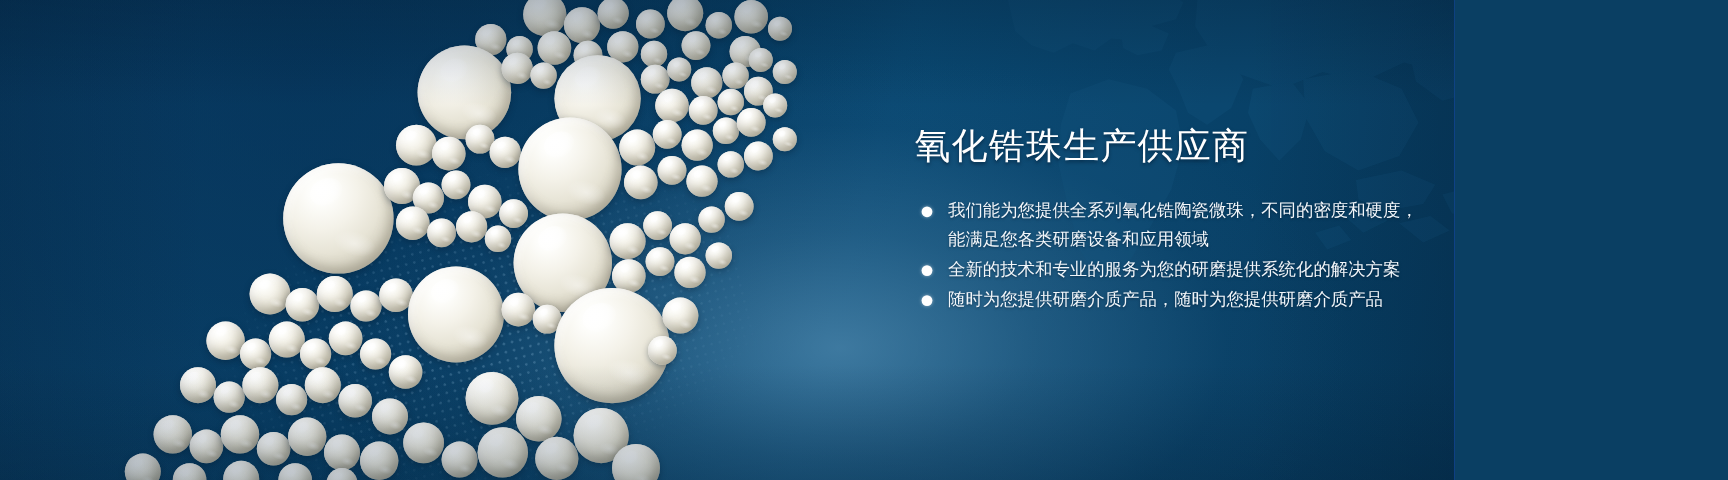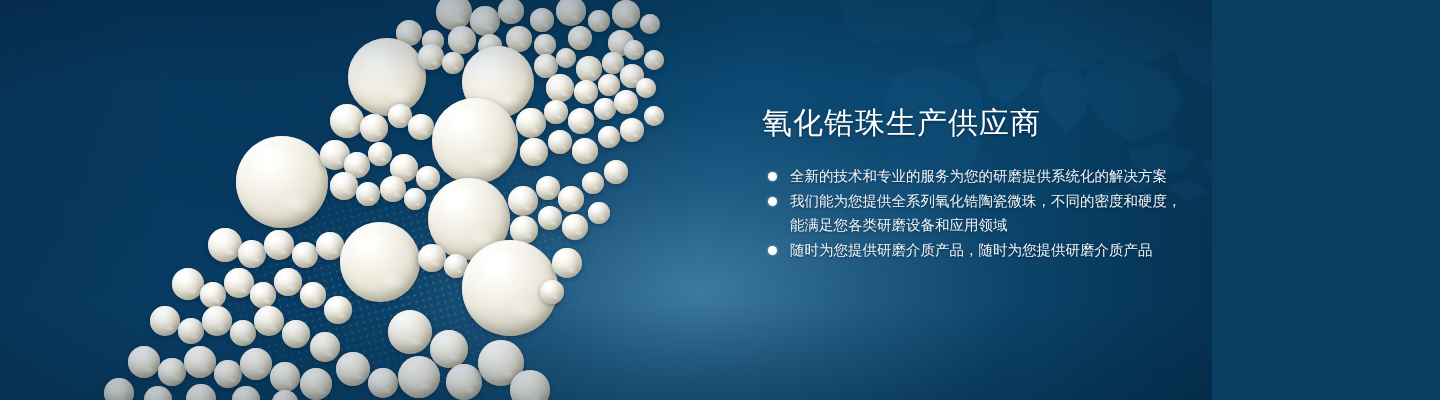--- a/index.html
+++ b/index.html
@@ -338,27 +338,27 @@
   <div class="bg-vignette"></div>
 
   <div class="copy">
 
     <h1 class="headline">氧化锆珠生产供应商</h1>
 
     <ul class="bullets">
 
       <li class="bullet">
         <span class="bullet-dot"></span>
-        <span>全新的技术和专业的服务为您的研磨提供系统化的解决方案</span>
+        <span>我们能为您提供全系列氧化锆陶瓷微珠，不同的密度和硬度，</span>
+        <span class="bullet-line2">能满足您各类研磨设备和应用领域</span>
       </li>
 
       <li class="bullet">
         <span class="bullet-dot"></span>
-        <span>我们能为您提供全系列氧化锆陶瓷微珠，不同的密度和硬度，</span>
-        <span class="bullet-line2">能满足您各类研磨设备和应用领域</span>
+        <span>全新的技术和专业的服务为您的研磨提供系统化的解决方案</span>
       </li>
 
       <li class="bullet">
         <span class="bullet-dot"></span>
         <span>随时为您提供研磨介质产品，随时为您提供研磨介质产品</span>
       </li>
 
     </ul>
   </div>
 

